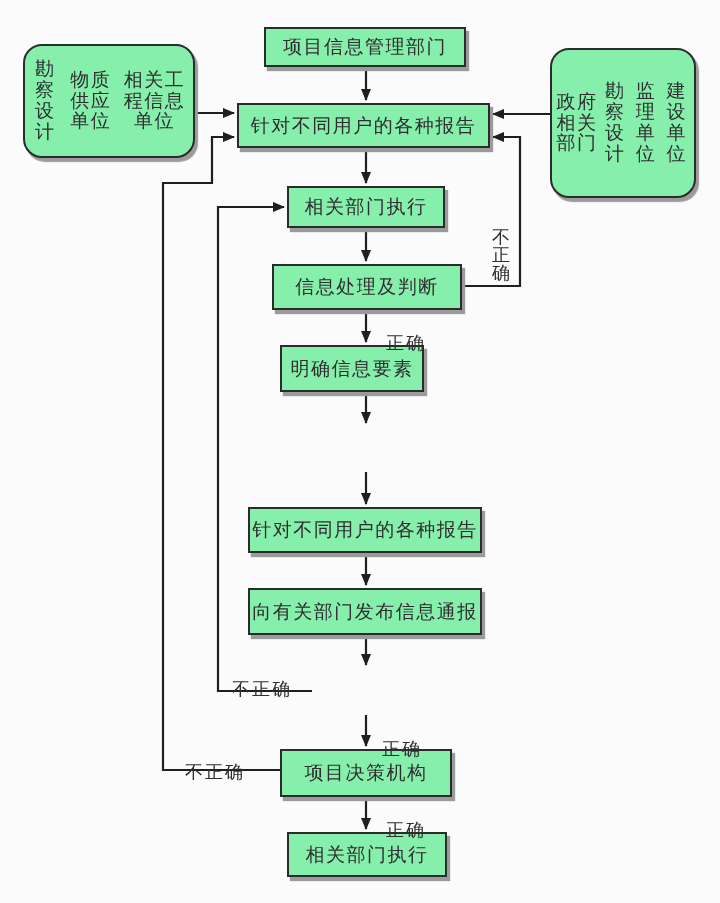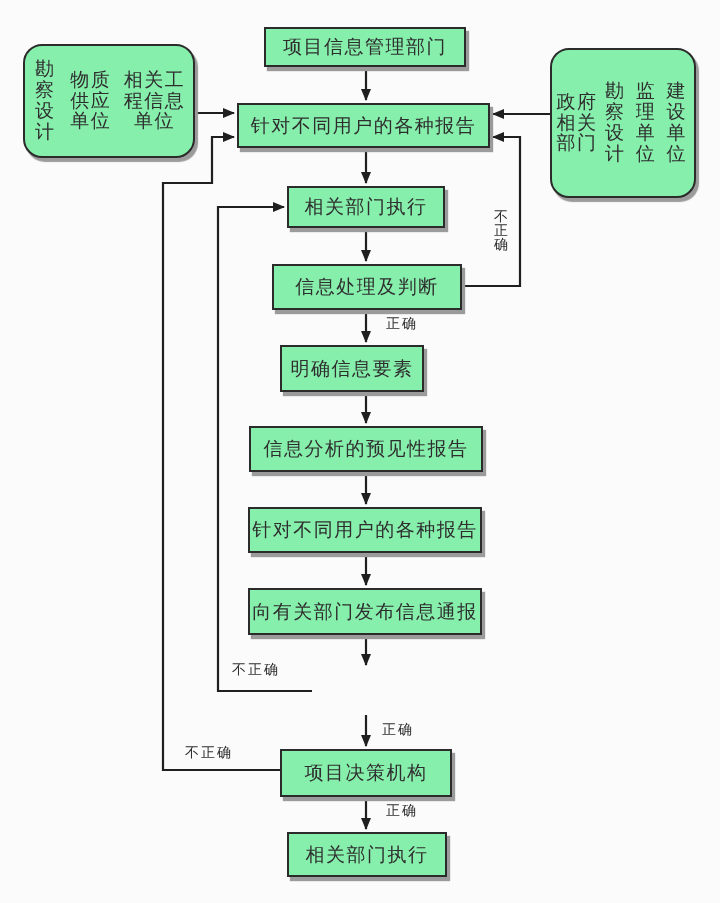--- a/index.html
+++ b/index.html
@@ -44,24 +44,25 @@
     padding: 8px 2px;
     border-radius: 19px;
   }
   .node-multi .node-line {
     display: block;
     line-height: 1.1;
   }
   .edge-label {
     position: absolute;
     color: #2e2e2e;
-    font-size: 14px;
+    font-size: 18px;
     letter-spacing: 2px;
     line-height: 1.1;
     white-space: nowrap;
+    margin-top: 18px;
   }
   .edge-label-vertical {
     width: 22px;
     white-space: normal;
     word-break: break-all;
     line-height: 1.0;
     letter-spacing: 0;
     text-align: center;
   }
 </style>
@@ -119,23 +120,20 @@
   </div>
 
   <div class="node" style="left:272px;top:264px;width:190px;height:46px">
     <span>信息处理及判断</span>
   </div>
 
   <div class="node" style="left:280px;top:345px;width:144px;height:47px">
     <span>明确信息要素</span>
   </div>
 
-  <div class="node" style="left:249px;top:426px;width:234px;height:46px">
-    <span>信息分析的预见性报告</span>
-  </div>
 
   <div class="node" style="left:248px;top:507px;width:234px;height:46px">
     <span>针对不同用户的各种报告</span>
   </div>
 
   <div class="node" style="left:248px;top:588px;width:234px;height:47px">
     <span>向有关部门发布信息通报</span>
   </div>
 
 

